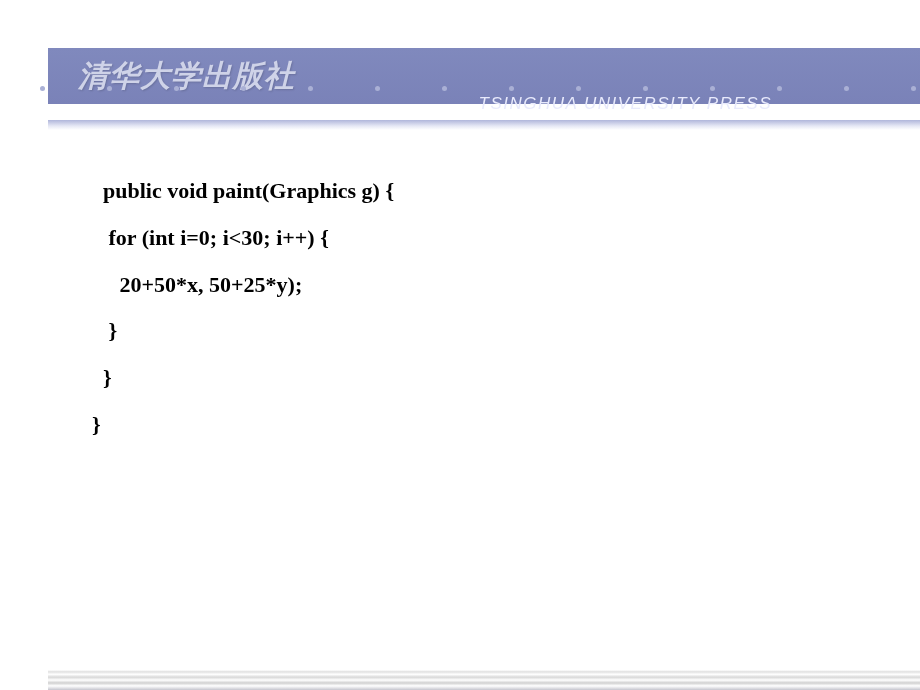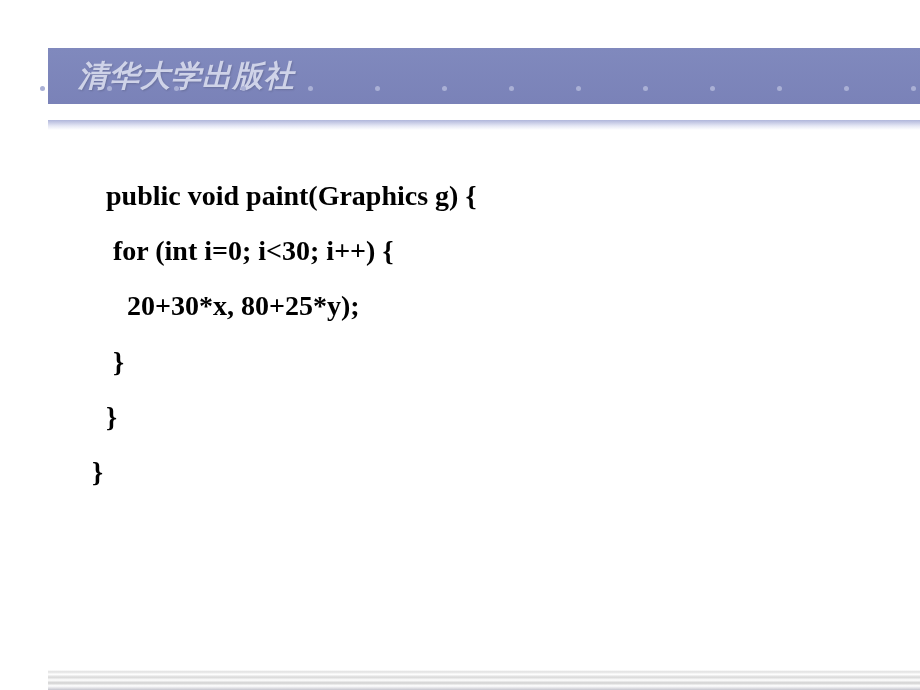--- a/index.html
+++ b/index.html
@@ -59,21 +59,21 @@
     .header-divider {
       width: 100%;
       height: 10px;
       background: linear-gradient(to bottom, #b0b6db 0%, #e6e8f5 60%, #ffffff 100%);
     }
     .content {
       padding: 14px 12px 0 28px;
     }
     .code-line {
       font-family: "Times New Roman", serif;
-      font-size: 28px;
+      font-size: 22px;
       font-weight: bold;
       color: #000000;
       line-height: 1.4;
       white-space: pre;
     }
     .footer {
       position: absolute;
       bottom: 0;
       left: 0;
       width: 100%;
@@ -109,25 +109,26 @@
     <span class="dot"></span>
       <span class="dot"></span>
       <span class="dot"></span>
     <span class="dot"></span>
       <span class="dot"></span>
       <span class="dot"></span>
     <span class="dot"></span>
       <span class="dot"></span>
   </div>
   <div class="logo-cn">清华大学出版社</div>
+  <div class="logo-en">TSINGHUA UNIVERSITY PRESS</div>
 </div>
 <div class="header-divider"></div>
 
 <div class="content">
   <div class="code-line">  public void paint(Graphics g) {</div>
   <div class="code-line">   for (int i=0; i&lt;30; i++) {</div>
-  <div class="code-line">     20+30*x, 80+25*y);</div>
+  <div class="code-line">     20+50*x, 50+25*y);</div>
   <div class="code-line">   }</div>
   <div class="code-line">  }</div>
   <div class="code-line">}</div>
 </div>
 
 <div class="footer"></div>
 
 </body></html>

